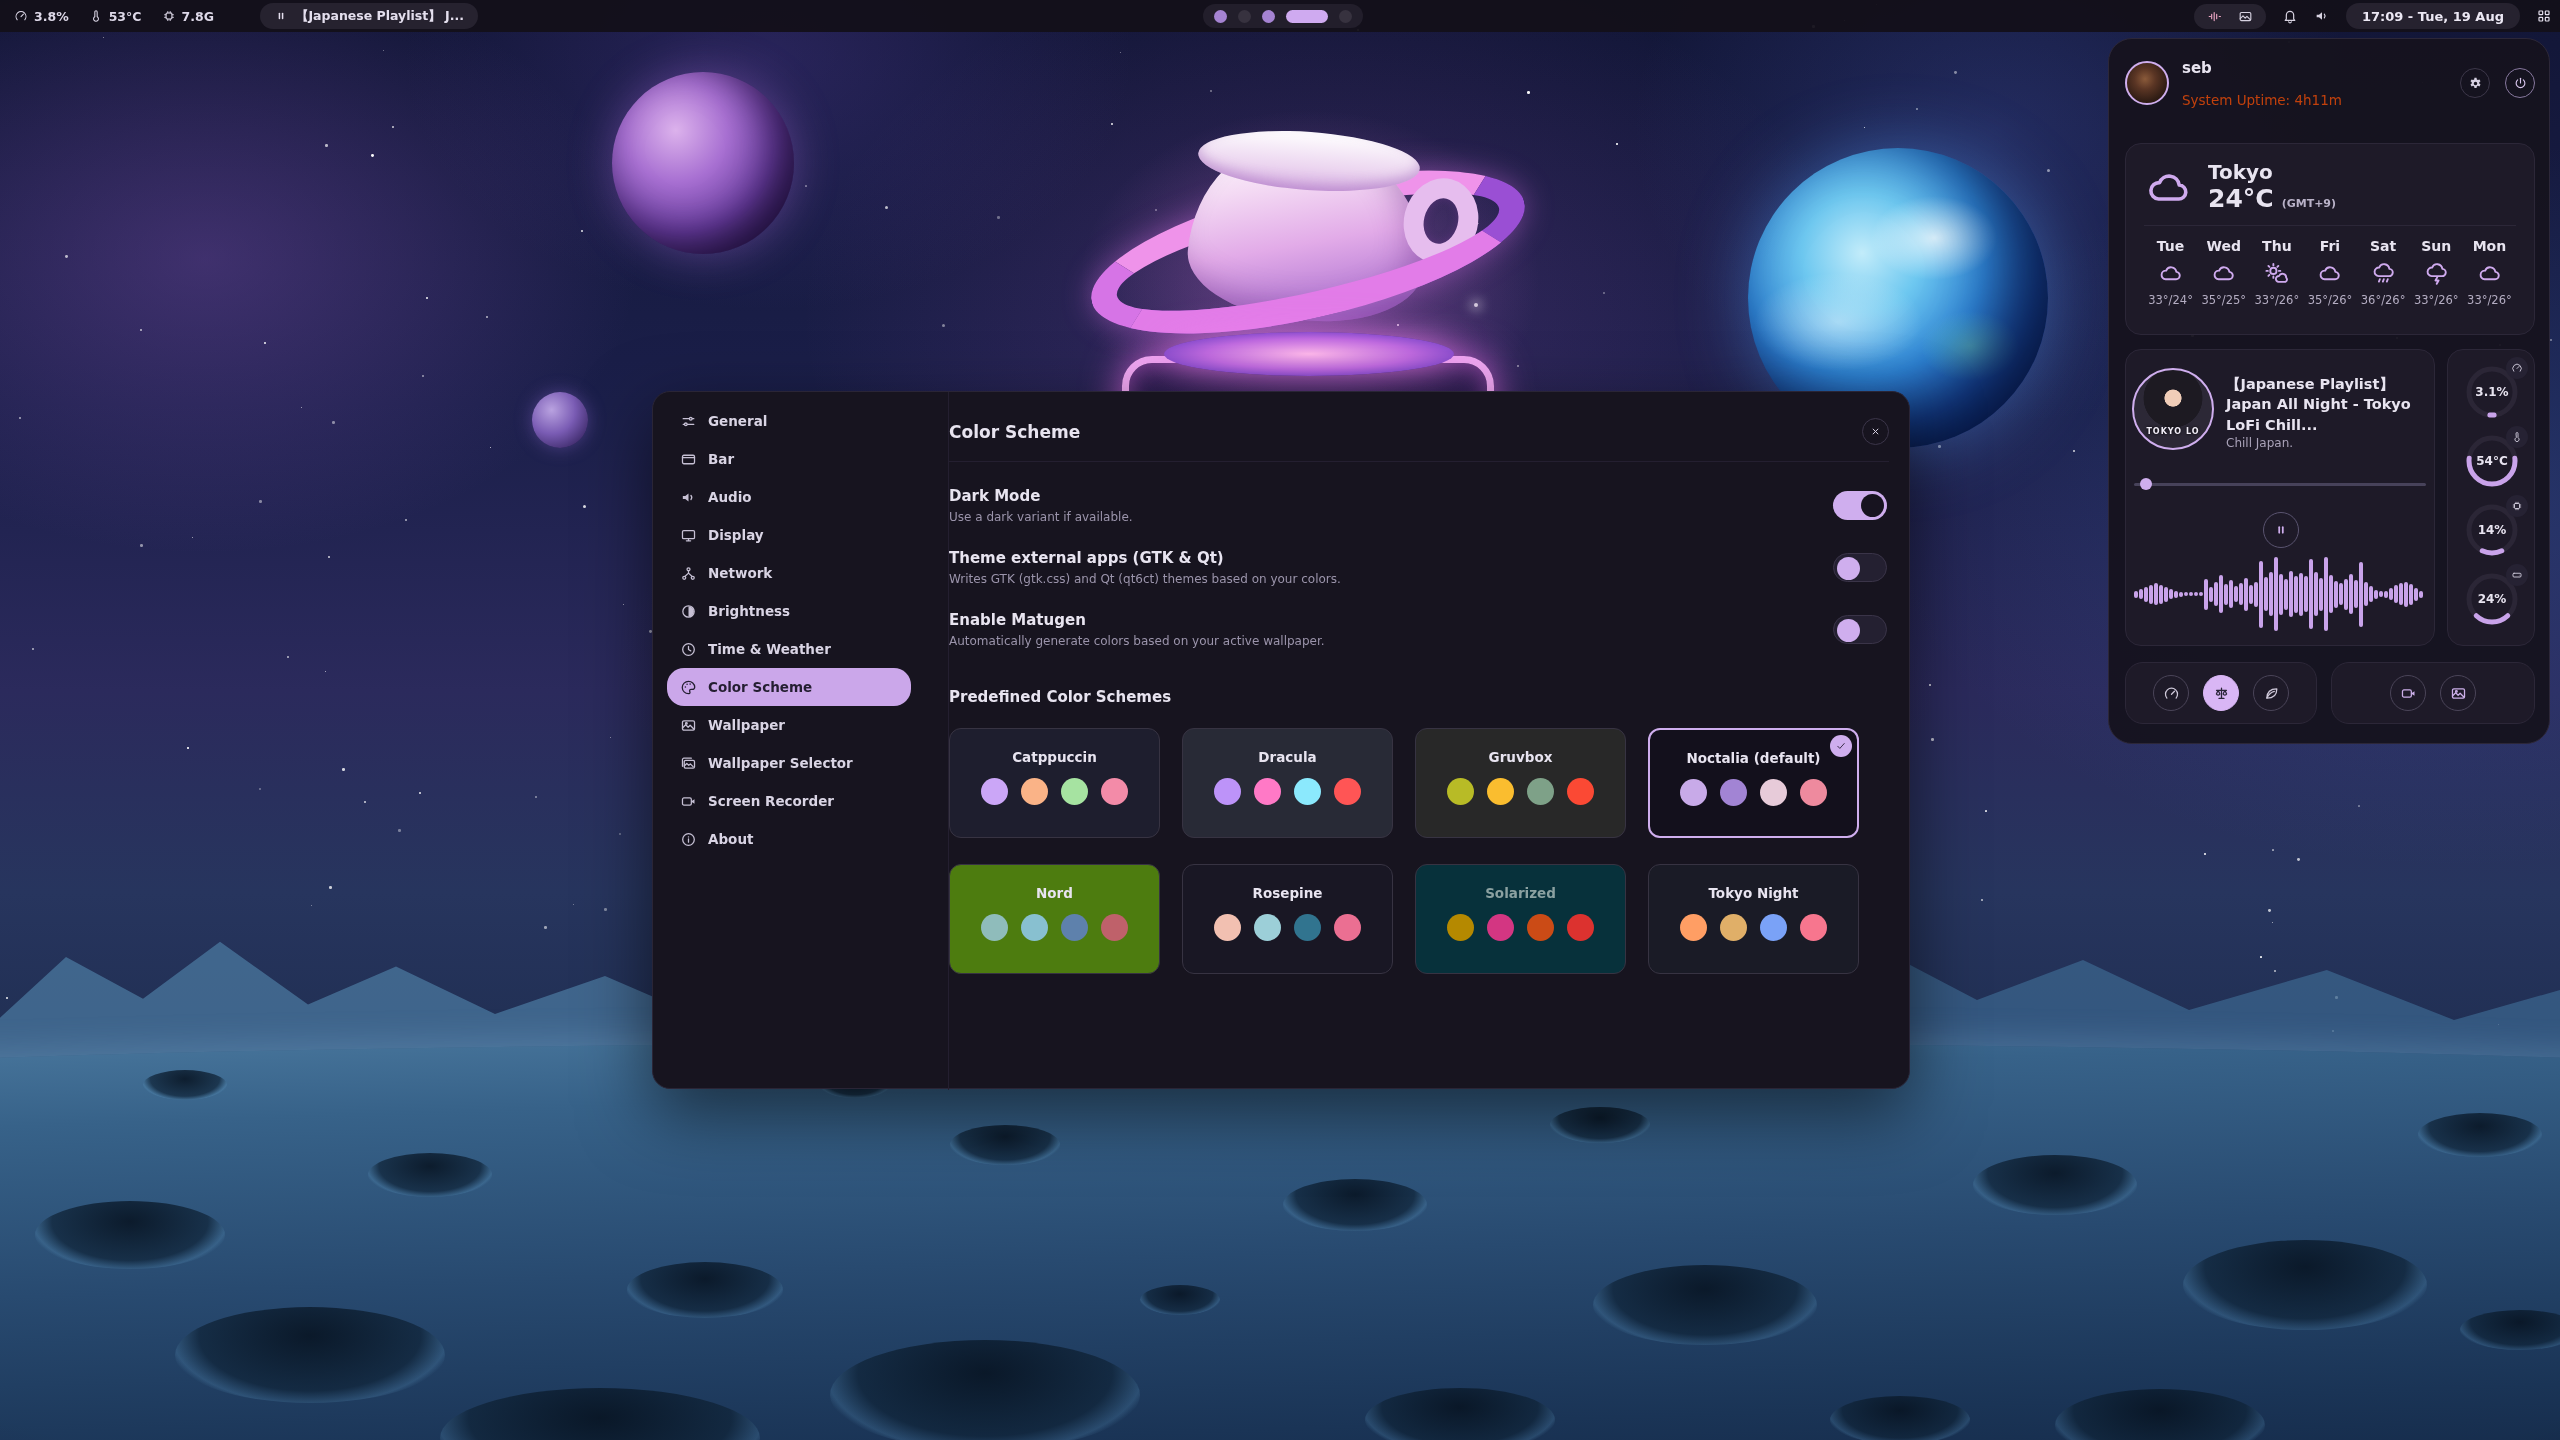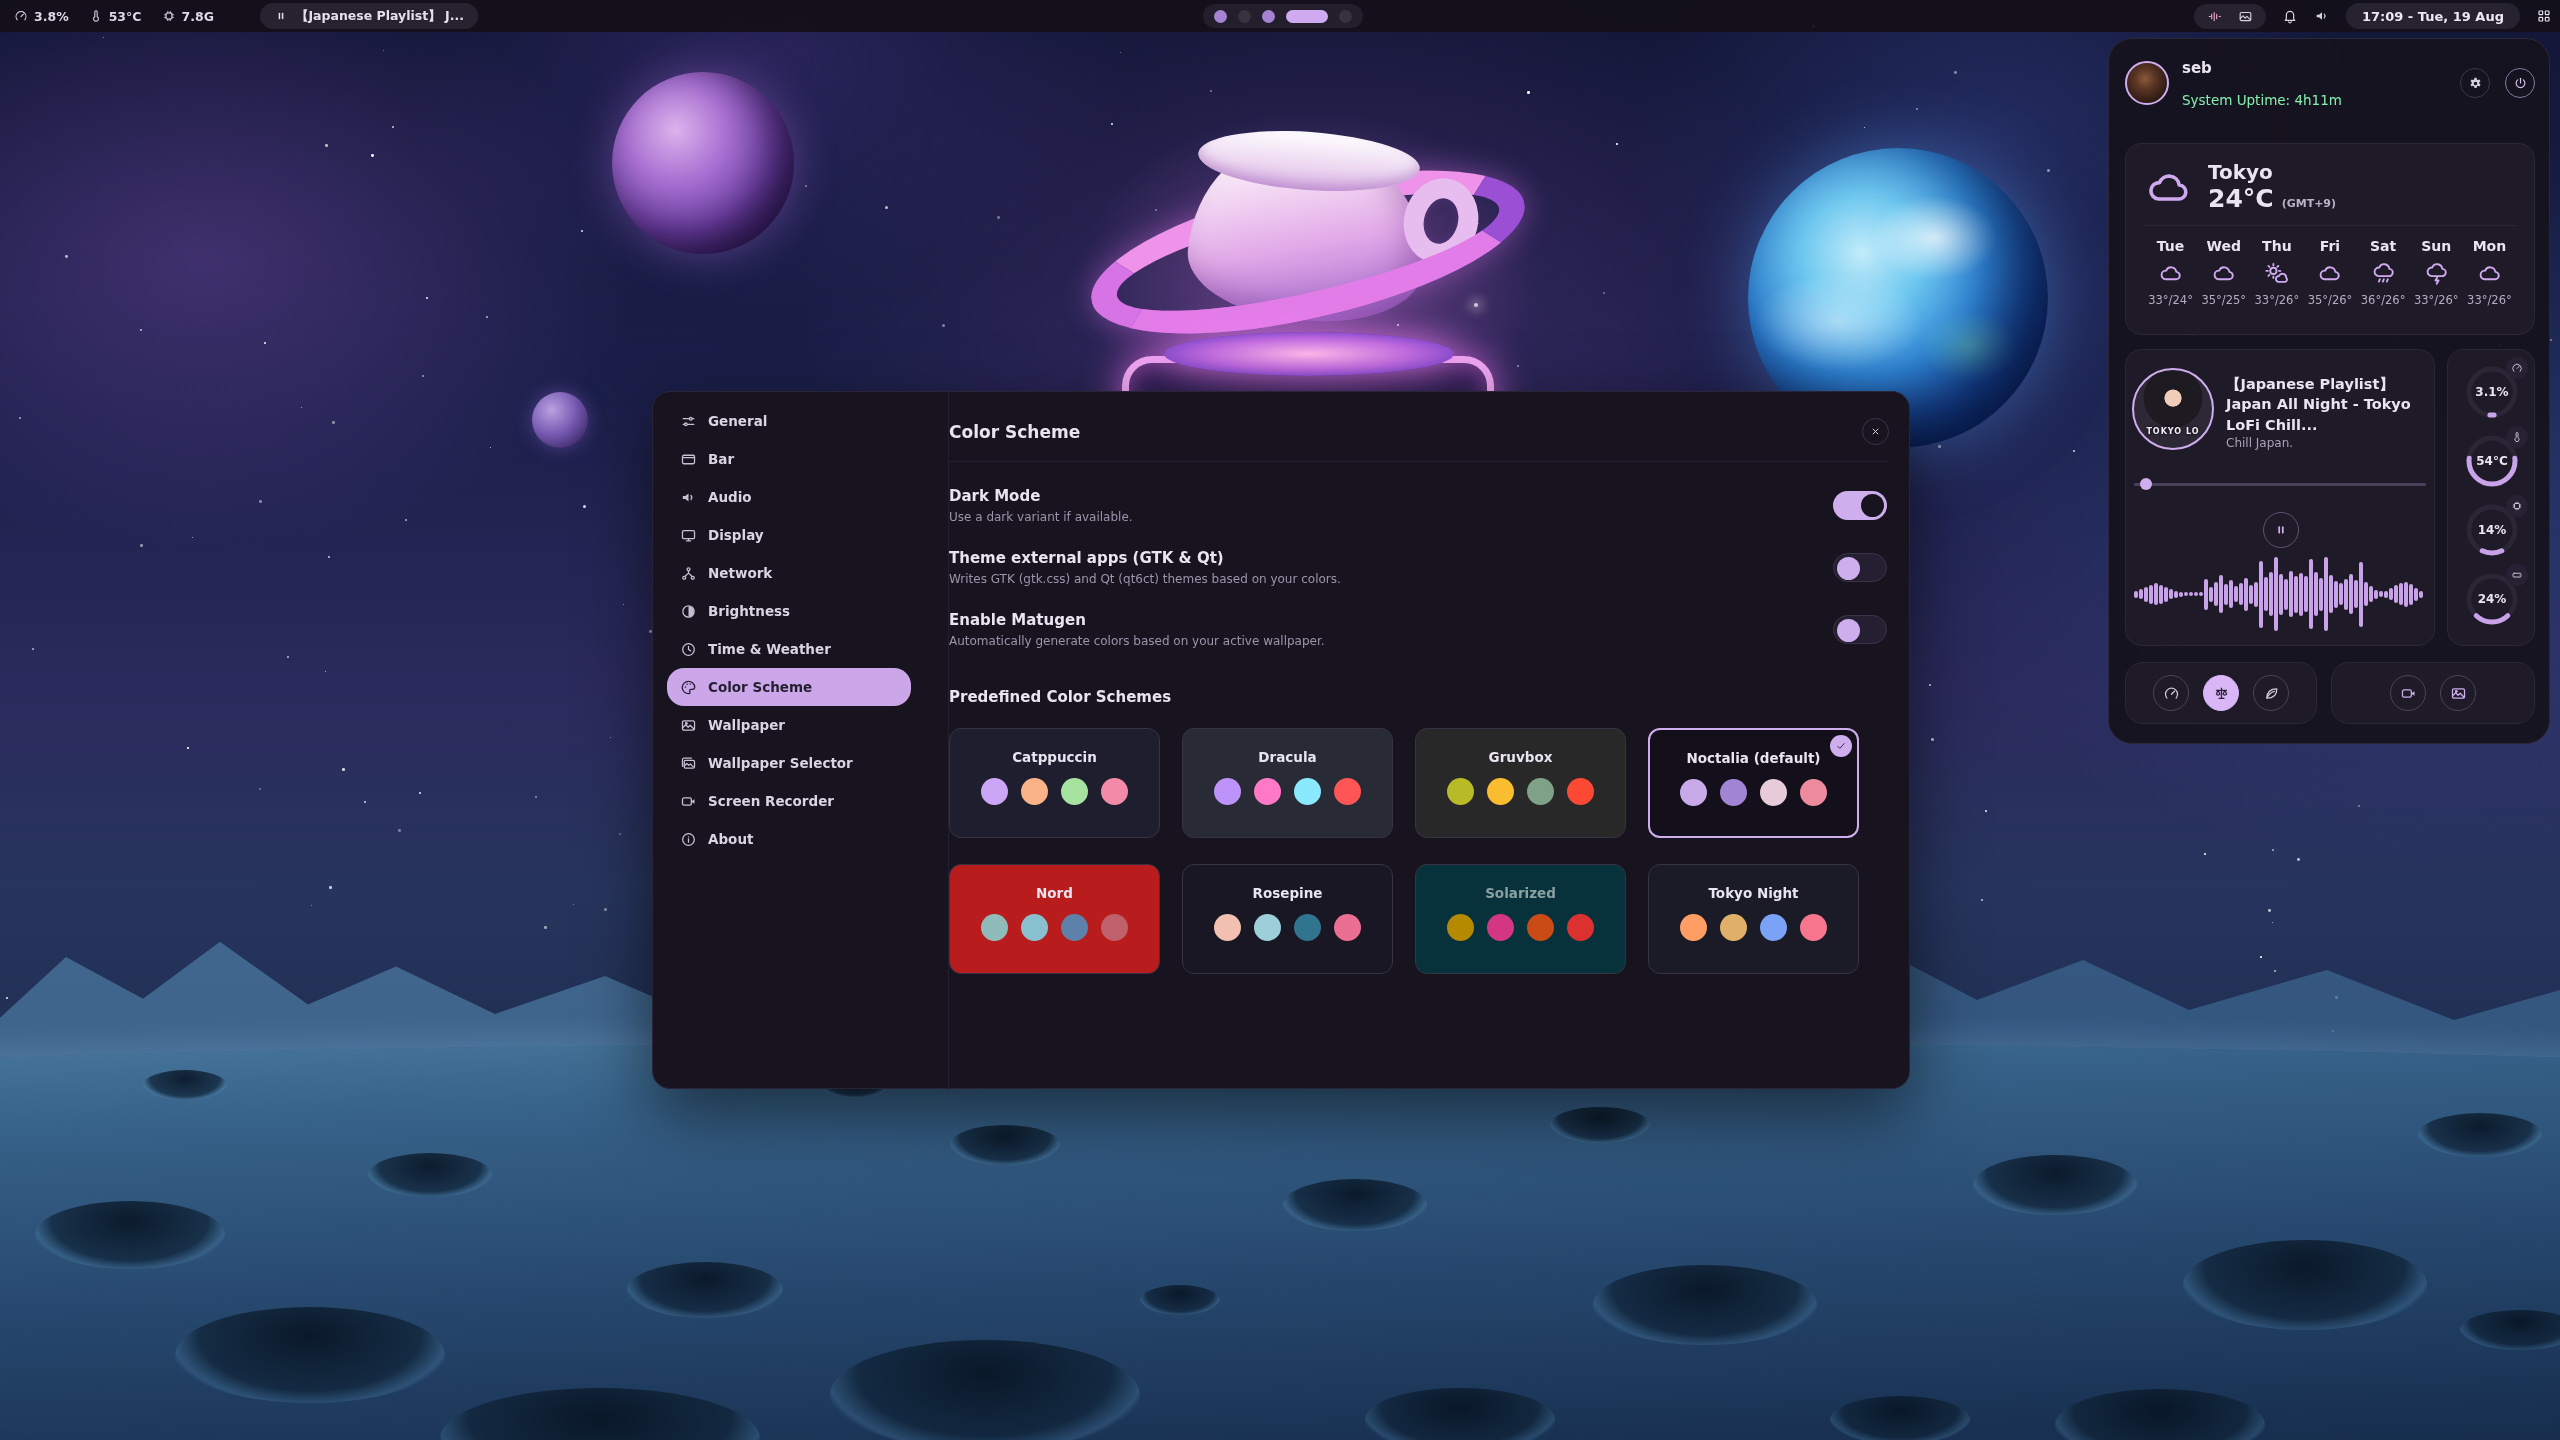--- a/index.html
+++ b/index.html
@@ -129,21 +129,21 @@
 
   
   #panel { left:2108px; top:38px; width:442px; height:706px; background:rgba(22,19,30,.96);
     border:1px solid #2c2738; border-radius:24px; color:#e8e4f0; }
   .pcard { position:absolute; background:#1e1a28; border:1px solid #2c2738; border-radius:16px; }
   #user-row { left:16px; top:20px; width:410px; height:48px; display:flex; align-items:center; }
   #avatar { width:44px; height:44px; border-radius:50%; border:2px solid #cfaeee; cursor:pointer;
     background:radial-gradient(circle at 45% 40%, #8a5a3a 0%, #5a3524 32%, #2e1c14 70%, #191008 100%); }
   #user-text { margin-left:13px; }
   #user-name { font-size:15px; font-weight:700; }
-  #user-uptime { margin-top:15px; font-size:13.5px; color:#86efac; }
+  #user-uptime { margin-top:15px; font-size:13.5px; color:#c2410c; }
   .round-btn { width:30px; height:30px; border-radius:50%; border:1px solid #3c3749;
     display:flex; align-items:center; justify-content:center; color:#d6d1e2; cursor:pointer; }
   .round-btn .ic { width:15px; height:15px; }
   #user-btns { margin-left:auto; display:flex; gap:15px; }
   #power-btn { border-color:#87789e; color:#d9c6ee; }
 
   #weather-card { left:16px; top:104px; width:410px; height:192px; padding:16px 18px; }
   #weather-head { display:flex; align-items:flex-start; }
   #weather-cloud { width:48px; height:48px; color:#cfaaee; margin-top:4px; }
   #weather-city-block { margin-left:16px; }
@@ -693,21 +693,21 @@
             <span class="swatch" style="background: rgb(238, 138, 158);"></span>
           </div>
           <span class="check-badge">
             <span class="ic">
               <svg viewBox="0 0 24 24" fill="none" stroke="currentColor" stroke-width="1.8" stroke-linecap="round" stroke-linejoin="round">
                 <path d="M5.5 12.5l4.2 4.3L18.5 7"></path>
               </svg>
             </span>
           </span>
         </div>
-        <div class="scheme-card" style="background: #b91c1c;">
+        <div class="scheme-card" style="background: #4d7c0f;">
           <div class="scheme-name" style="color: rgb(232, 228, 240);">Nord</div>
           <div class="swatches">
             <span class="swatch" style="background: rgb(143, 188, 187);"></span>
             <span class="swatch" style="background: rgb(136, 192, 208);"></span>
             <span class="swatch" style="background: rgb(94, 129, 172);"></span>
             <span class="swatch" style="background: rgb(191, 97, 106);"></span>
           </div>
         </div>
         <div class="scheme-card" style="background: rgb(25, 23, 36);">
           <div class="scheme-name" style="color: rgb(232, 228, 240);">Rosepine</div>

